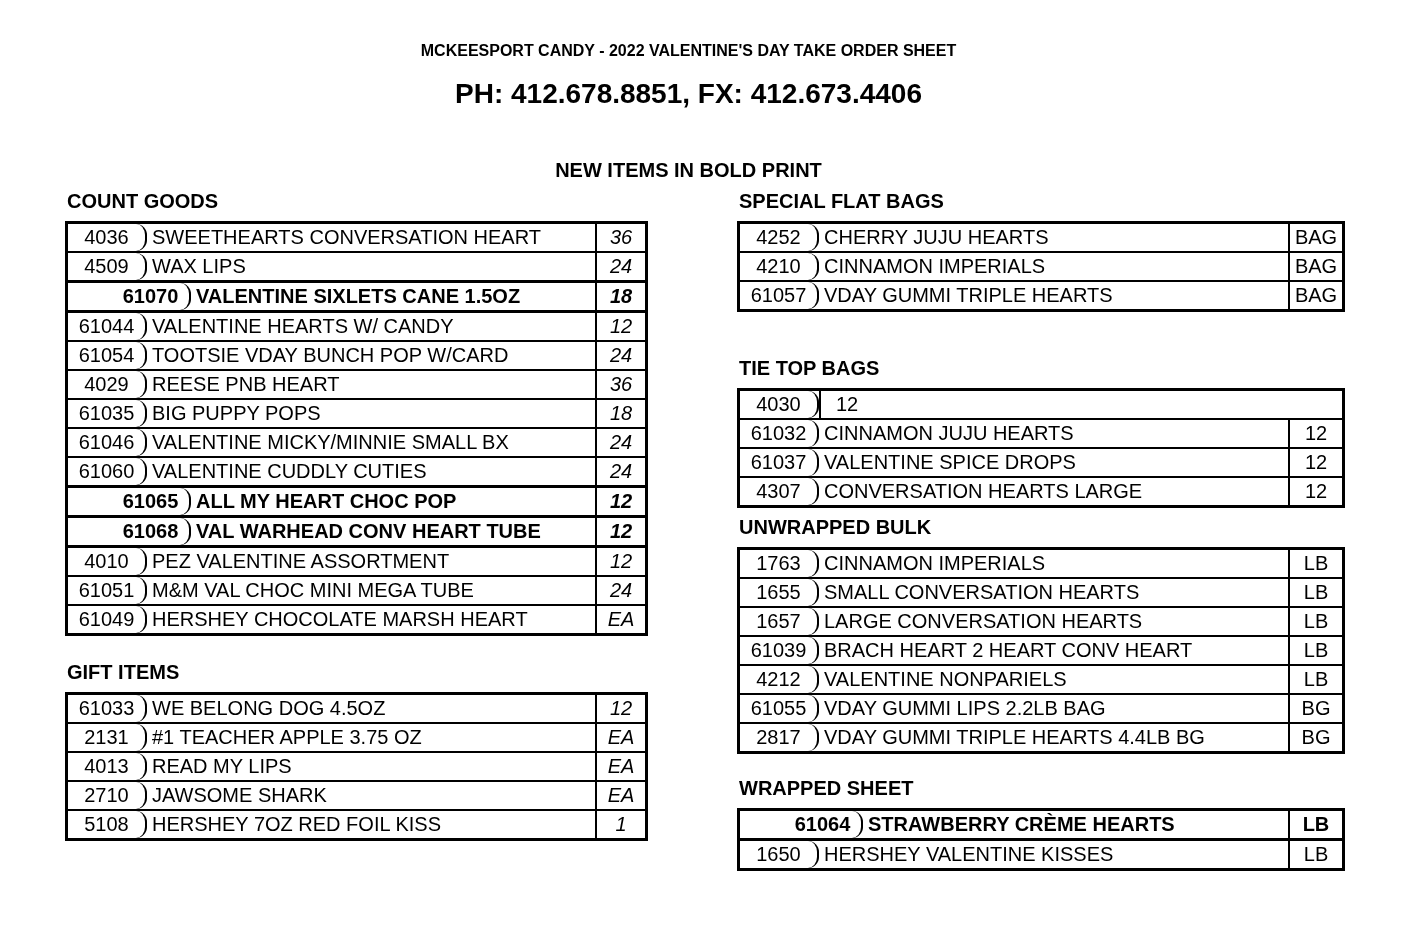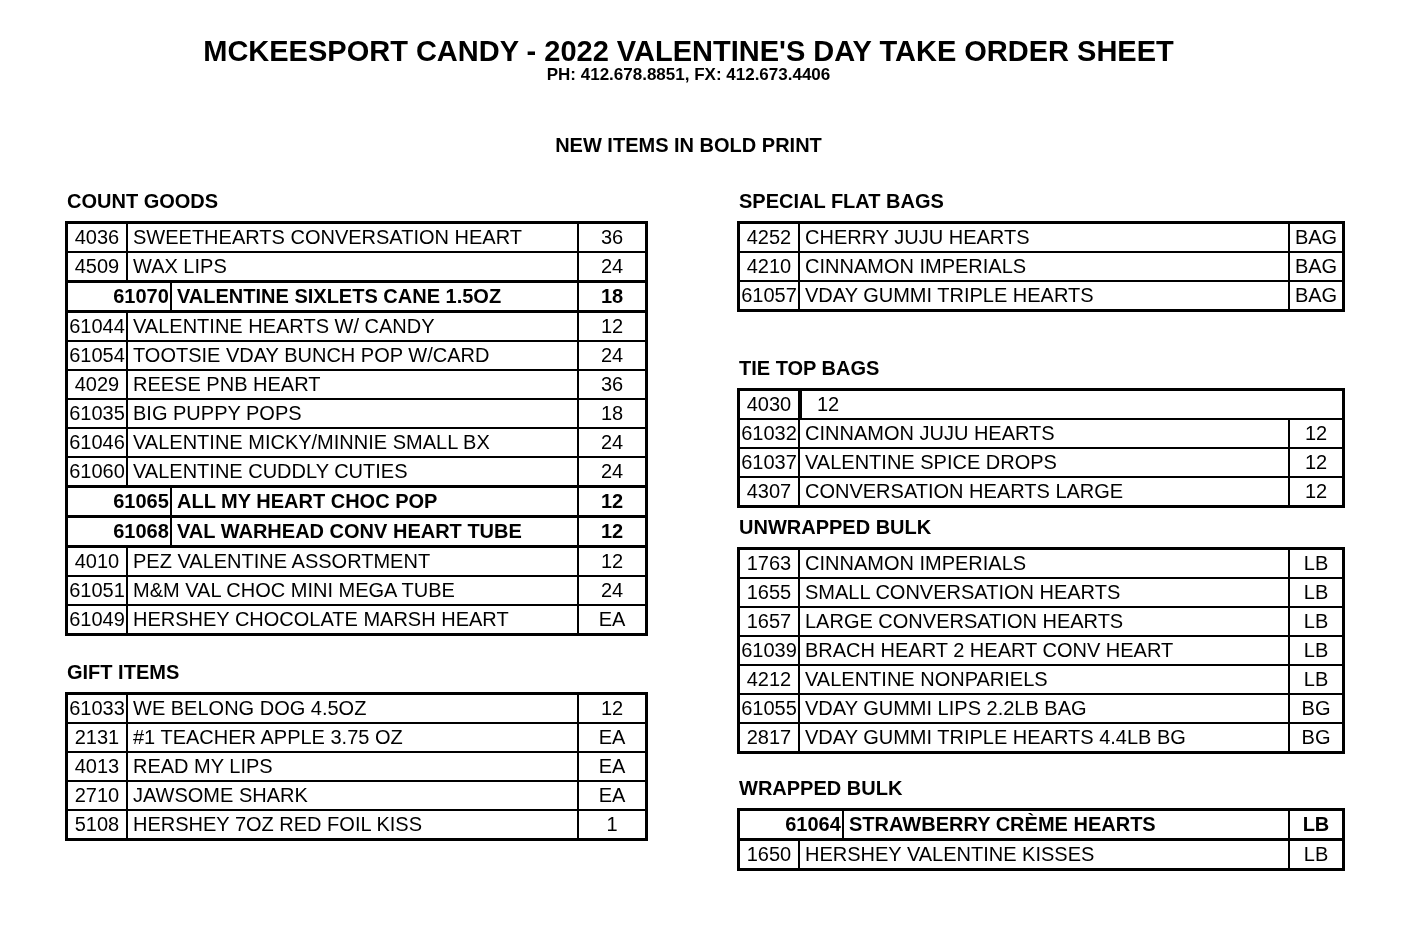--- a/index.html
+++ b/index.html
@@ -1,43 +1,43 @@
 <!DOCTYPE html>
 <html><head>
 <meta charset="utf-8">
 <style>
   html, body { margin:0; padding:0; }
   body {
     width:1414px; height:928px; background:#ffffff; color:#000000;
     font-family:"Liberation Sans", sans-serif; position:relative; overflow:hidden;
   }
   .doc-header { position:absolute; top:37px; left:0; width:1377px; text-align:center; }
-  .doc-title { font-size:29px; font-weight:bold; line-height:28px; }
-  .doc-contact { font-size:17px; font-weight:bold; }
-  .doc-note { position:absolute; top:134px; left:0; width:1377px; text-align:center;
+  .doc-title { font-size:16px; font-weight:bold; line-height:28px; }
+  .doc-contact { margin-top:13px; font-size:28px; font-weight:bold; }
+  .doc-note { position:absolute; top:159px; left:0; width:1377px; text-align:center;
               font-size:20px; font-weight:bold; }
 
   .section { position:absolute; }
   .sec-title { font-size:20px; font-weight:bold; line-height:22px; height:31px;
                box-sizing:border-box; padding-left:2px; }
   .tbl { border:3px solid #000; box-sizing:border-box; background:#fff; }
 
   .row { display:flex; align-items:stretch; height:27px; border-bottom:2px solid #000;
          font-size:20px; }
   .row:last-child { border-bottom:0; }
   .row.bold { font-weight:bold; }
   .row.bold:not(:last-child) { border-bottom-width:3px;padding-left:44px; }
   .row.pre-bold:not(:last-child) { border-bottom-width:3px; }
 
   .cell { box-sizing:border-box; display:flex; align-items:center; overflow:hidden;
           white-space:nowrap; }
-  .cell.code { width:60px; border-right:2px solid #000; justify-content:center; }
+  .cell.code { width:79px; border-right:2px solid #000; justify-content:center;border-radius:11px; }
   .cell.desc { flex:1; padding:0 5px; }
   .cell.unit { border-left:2px solid #000; justify-content:center; }
-  .section.left  .cell.unit { width:68px; }
+  .section.left  .cell.unit { width:50px;font-style:italic; }
   .section.right .cell.unit { width:54px; }
 
   #sec-count-goods       { top:190px; left:65px;  width:583px; }
   #sec-gift-items        { top:661px; left:65px;  width:583px; }
   #sec-special-flat-bags { top:190px; left:737px; width:608px; }
   #sec-tie-top-bags      { top:349px; left:737px; width:608px;margin-top:8px; }
   #sec-unwrapped-bulk    { top:516px; left:737px; width:608px; }
   #sec-wrapped-bulk      { top:777px; left:737px; width:608px; }
 </style>
 </head>
@@ -237,21 +237,21 @@
       </div>
       <div class="row">
         <div class="cell code">2817</div>
         <div class="cell desc">VDAY GUMMI TRIPLE HEARTS 4.4LB BG</div>
         <div class="cell unit">BG</div>
       </div>
     </div>
 </div>
 
 <div class="section right" id="sec-wrapped-bulk">
-  <div class="sec-title">WRAPPED BULK</div>
+  <div class="sec-title">WRAPPED SHEET</div>
   <div class="tbl">
       <div class="row bold">
         <div class="cell code">61064</div>
         <div class="cell desc">STRAWBERRY CRÈME HEARTS</div>
         <div class="cell unit">LB</div>
       </div>
       <div class="row">
         <div class="cell code">1650</div>
         <div class="cell desc">HERSHEY VALENTINE KISSES</div>
         <div class="cell unit">LB</div>

